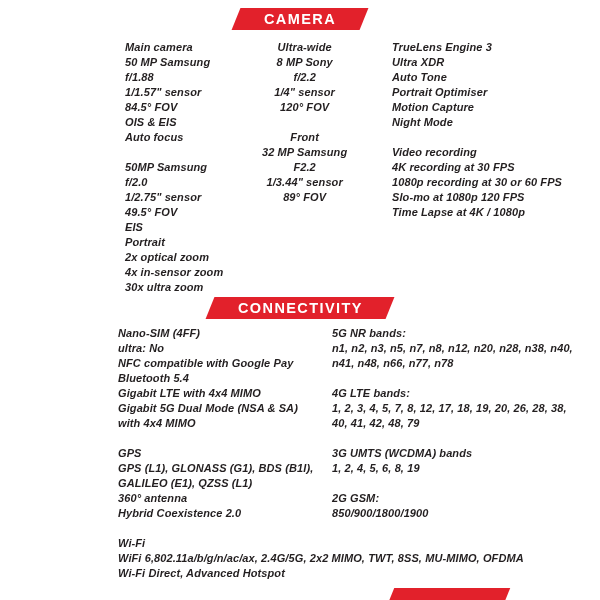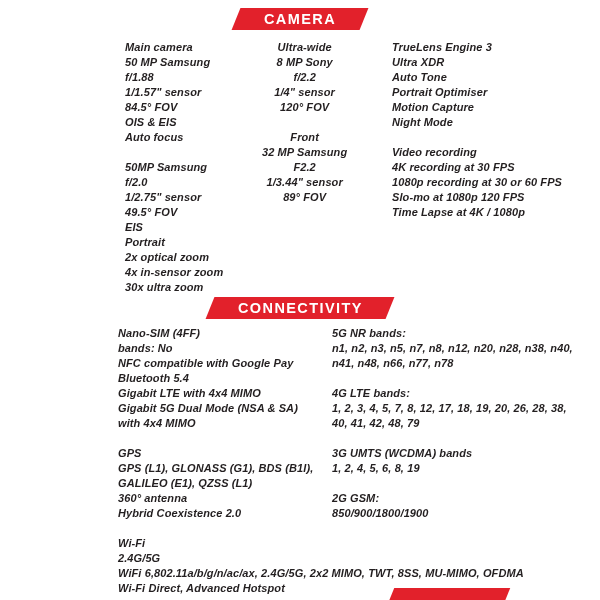--- a/index.html
+++ b/index.html
@@ -113,21 +113,21 @@
       </div>
   </div>
 
   <div class="banner skew" style="top: 297px; width: 180px;">
     <span class="banner-label">CONNECTIVITY</span>
   </div>
 
   <div class="spec-col" style="left: 78px; top: 326px;">
     <div class="spec-block">
         <div>Nano-SIM (4FF)</div>
-        <div>bands: No</div>
+        <div>ultra: No</div>
         <div>NFC compatible with Google Pay</div>
         <div>Bluetooth 5.4</div>
         <div>Gigabit LTE with 4x4 MIMO</div>
         <div>Gigabit 5G Dual Mode (NSA &amp; SA)</div>
         <div>with 4x4 MIMO</div>
       </div>
     <div class="spec-block">
         <div>GPS</div>
         <div>GPS (L1), GLONASS (G1), BDS (B1I),</div>
         <div>GALILEO (E1), QZSS (L1)</div>
@@ -153,21 +153,20 @@
       </div>
     <div class="spec-block">
         <div>2G GSM:</div>
         <div>850/900/1800/1900</div>
       </div>
   </div>
 
   <div class="spec-col" style="left: 78px; top: 536px;">
     <div class="spec-block">
         <div>Wi-Fi</div>
-        <div>2.4G/5G</div>
         <div>WiFi 6,802.11a/b/g/n/ac/ax, 2.4G/5G, 2x2 MIMO, TWT, 8SS, MU-MIMO, OFDMA</div>
         <div>Wi-Fi Direct, Advanced Hotspot</div>
       </div>
   </div>
 
   <div class="partial-banner"></div>
 
 </div>
 
 </body></html>

